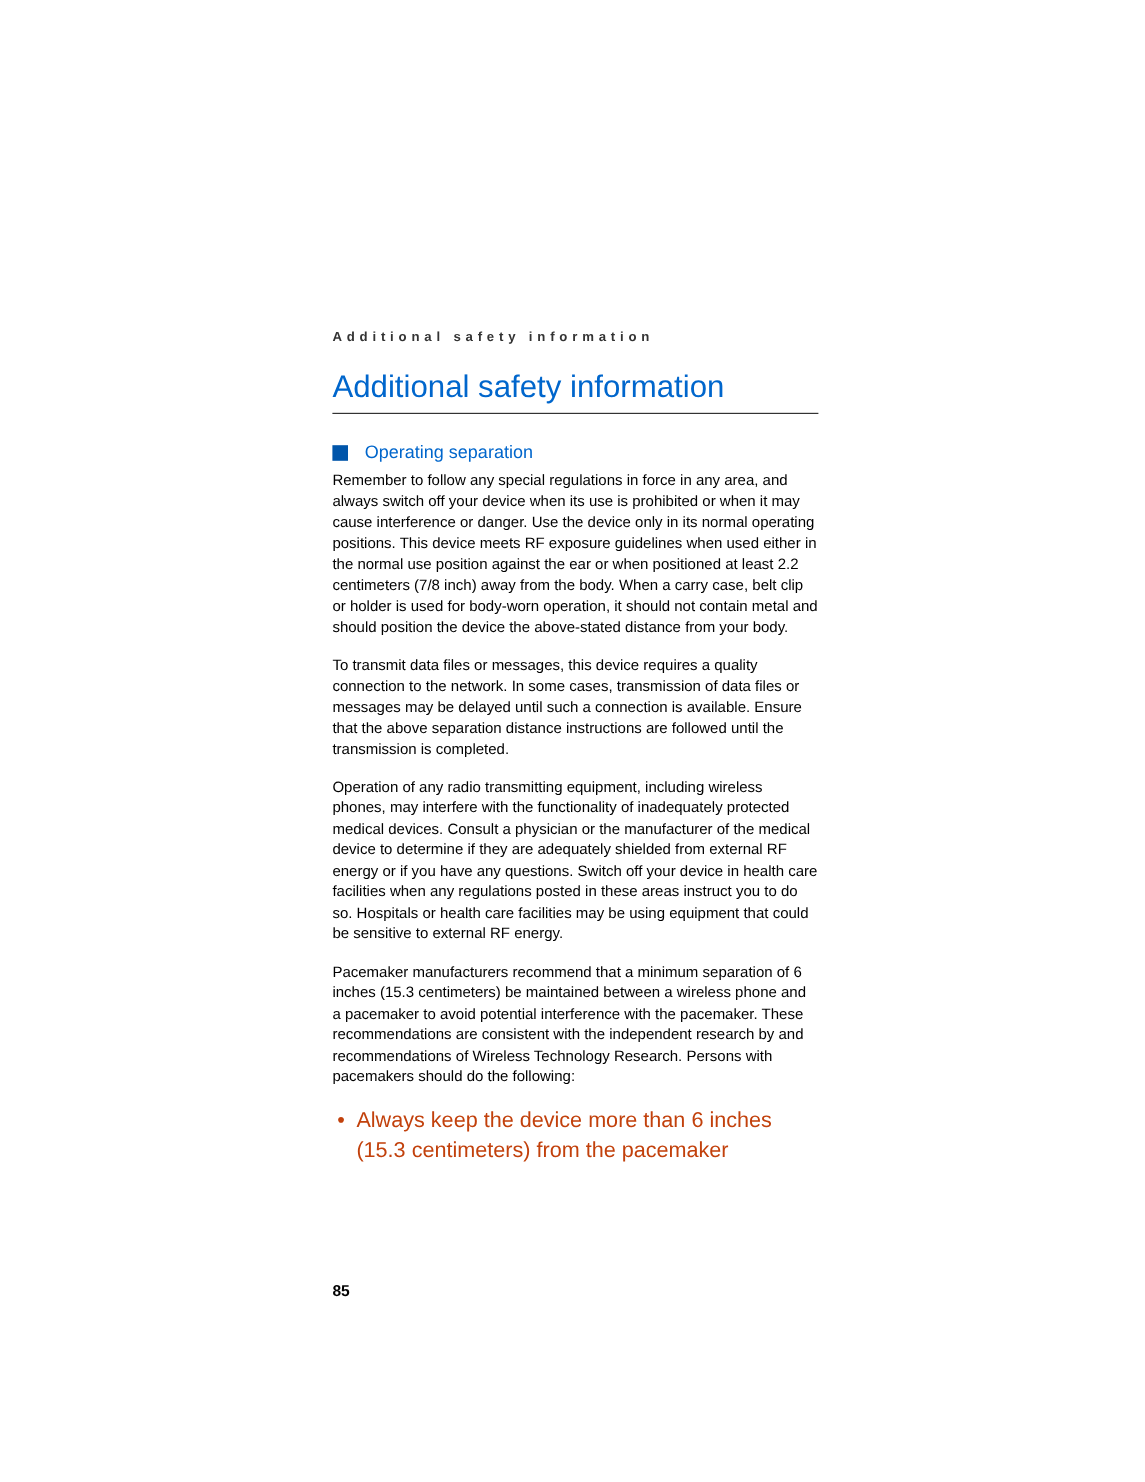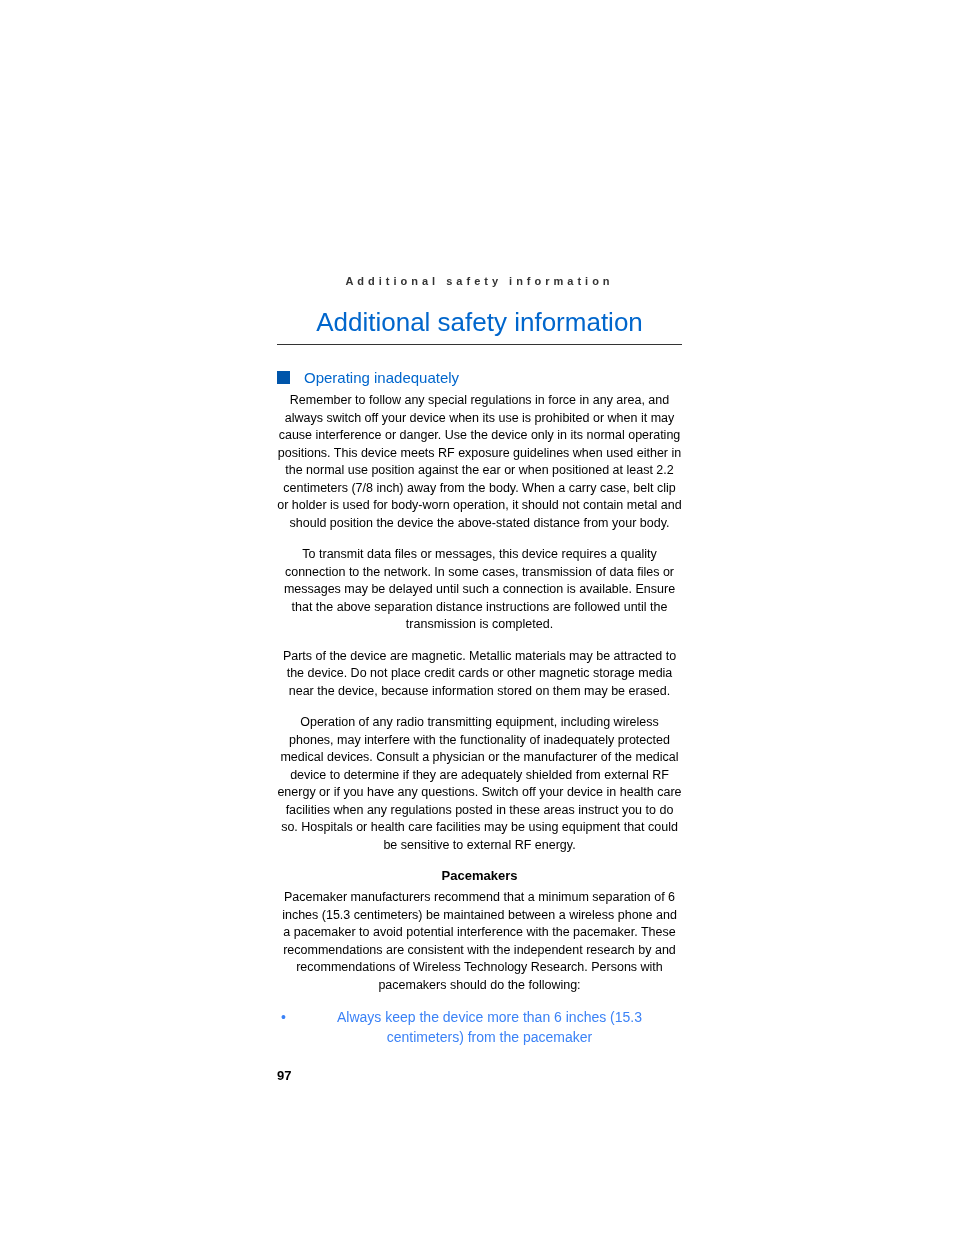--- a/index.html
+++ b/index.html
@@ -1,19 +1,18 @@
 <!DOCTYPE html>
 <html><head>
   <meta charset="utf-8">
   <style>
     * {
       margin: 0;
       padding: 0;
       box-sizing: border-box;
-      text-align: center;
     }
     body {
       width: 954px;
       height: 1235px;
       background: #ffffff;
       font-family: Arial, Helvetica, sans-serif;
       position: relative;
     }
     .page-container {
       position: absolute;
@@ -68,23 +67,23 @@
       font-weight: bold;
       color: #000;
       margin-bottom: 6px;
       margin-top: 12px;
     }
     .bullet-list {
       list-style: none;
       padding-left: 0;
     }
     .bullet-item {
-      font-size: 14px;
+      font-size: 18px;
       line-height: 1.4;
-      color: #3b82f6;
+      color: #c2410c;
       padding-left: 20px;
       position: relative;
       margin-bottom: 4px;
     }
     .bullet-item::before {
       content: "•";
       position: absolute;
       left: 4px;
       top: 0;
     }
@@ -102,29 +101,27 @@
 
 <div class="page-container">
   <div class="running-header">Additional safety information</div>
 
   <h1 class="main-title">Additional safety information</h1>
   <hr class="title-rule">
 
 
   <div class="section-heading">
     <span class="section-bullet"></span>
-    <span class="section-title">Operating inadequately</span>
+    <span class="section-title">Operating separation</span>
   </div>
   <p class="body-text">Remember to follow any special regulations in force in any area, and always switch off your device when its use is prohibited or when it may cause interference or danger. Use the device only in its normal operating positions. This device meets RF exposure guidelines when used either in the normal use position against the ear or when positioned at least 2.2 centimeters (7/8 inch) away from the body. When a carry case, belt clip or holder is used for body-worn operation, it should not contain metal and should position the device the above-stated distance from your body.</p>
   <p class="body-text">To transmit data files or messages, this device requires a quality connection to the network. In some cases, transmission of data files or messages may be delayed until such a connection is available. Ensure that the above separation distance instructions are followed until the transmission is completed.</p>
-  <p class="body-text">Parts of the device are magnetic. Metallic materials may be attracted to the device. Do not place credit cards or other magnetic storage media near the device, because information stored on them may be erased.</p>
 
   <p class="body-text">Operation of any radio transmitting equipment, including wireless phones, may interfere with the functionality of inadequately protected medical devices. Consult a physician or the manufacturer of the medical device to determine if they are adequately shielded from external RF energy or if you have any questions. Switch off your device in health care facilities when any regulations posted in these areas instruct you to do so. Hospitals or health care facilities may be using equipment that could be sensitive to external RF energy.</p>
 
-  <div class="sub-heading">Pacemakers</div>
   <p class="body-text">Pacemaker manufacturers recommend that a minimum separation of 6 inches (15.3 centimeters) be maintained between a wireless phone and a pacemaker to avoid potential interference with the pacemaker. These recommendations are consistent with the independent research by and recommendations of Wireless Technology Research. Persons with pacemakers should do the following:</p>
 
   <ul class="bullet-list">
     <li class="bullet-item">Always keep the device more than 6 inches (15.3 centimeters) from the pacemaker</li>
   </ul>
 </div>
 
-<div class="page-number">97</div>
+<div class="page-number">85</div>
 
 </body></html>

